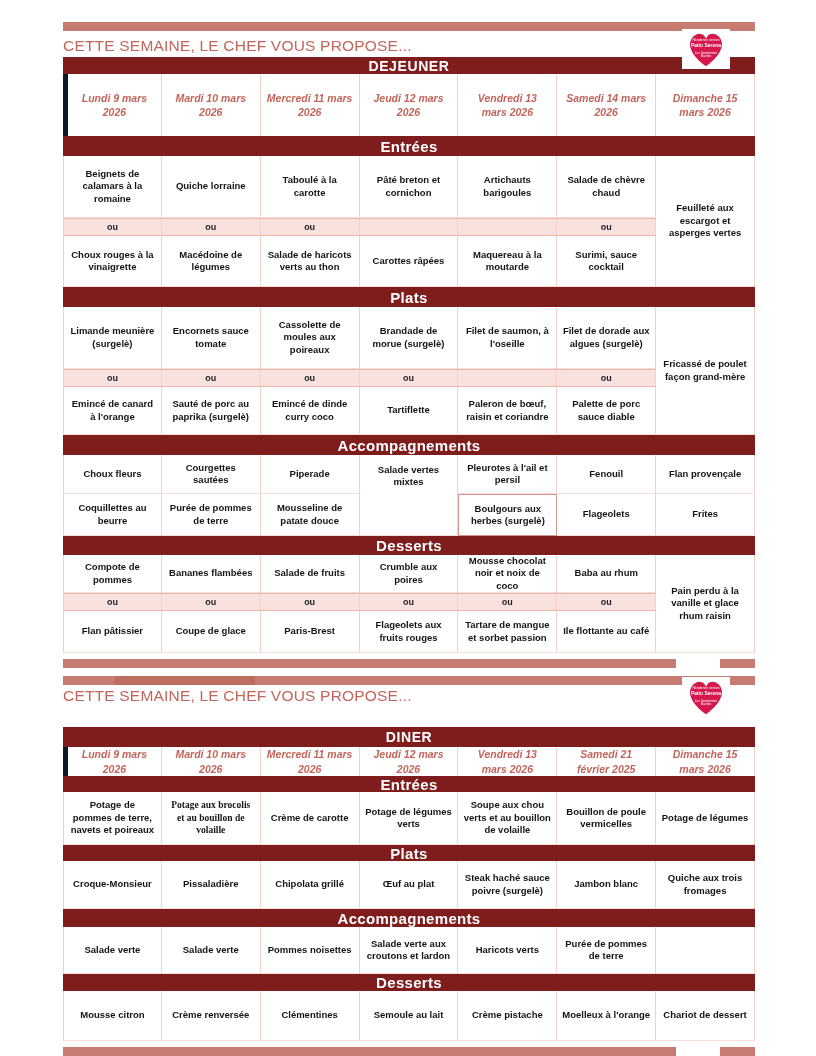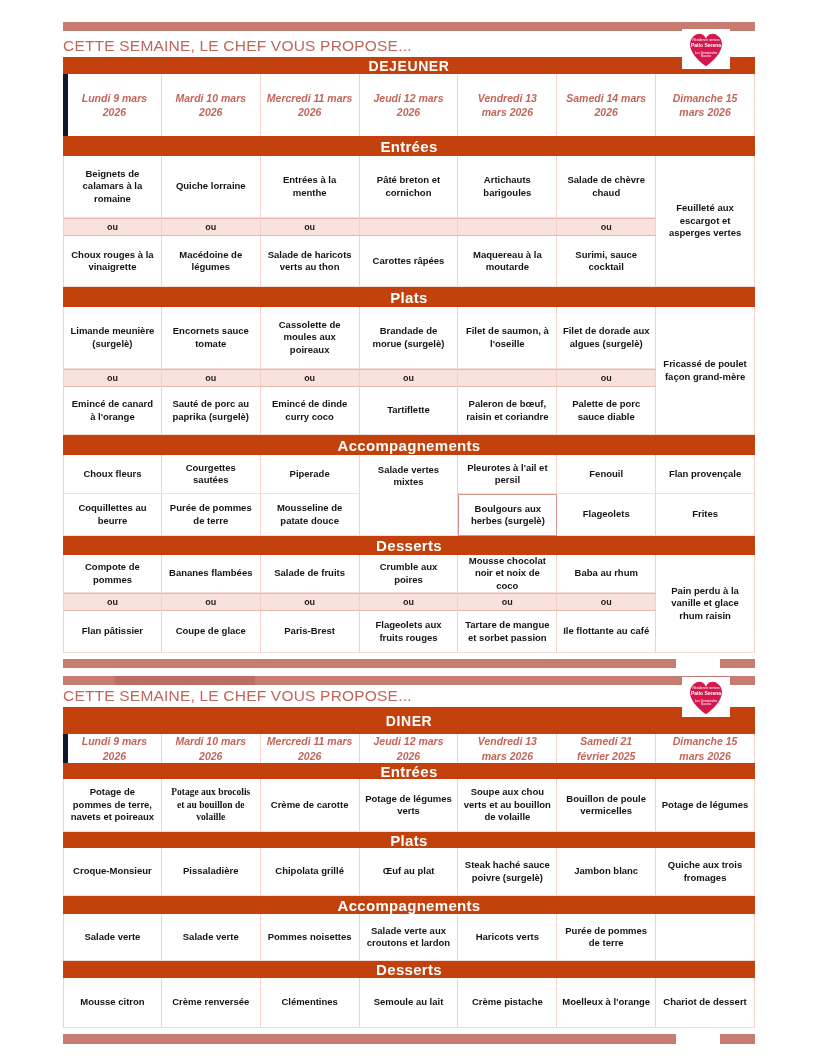--- a/index.html
+++ b/index.html
@@ -20,21 +20,21 @@
   
   .title-row{position:relative;display:flex;align-items:flex-end;}
   .page-title{font-size:15.5px;color:#c2655a;letter-spacing:0.2px;padding-bottom:2px;white-space:nowrap;}
   
   .logo{position:absolute;right:25px;width:48px;height:40px;background:#ffffff;z-index:6;
         display:flex;align-items:center;justify-content:center;}
   .lt{fill:#ffffff;text-anchor:middle;font-family:"Liberation Sans",sans-serif;}
   .lt.sm{font-size:8px;}
   .lt.nm{font-size:12px;font-weight:bold;}
   
-  .band{background:#c2410c;color:#ffffff;font-weight:bold;display:flex;align-items:center;justify-content:center;}
+  .band{background:#7f1d1d;color:#ffffff;font-weight:bold;display:flex;align-items:center;justify-content:center;}
   .band.meal{font-size:14px;letter-spacing:0.6px;}
   .band.sec{font-size:15px;letter-spacing:0.3px;}
   
   .days-grid{display:grid;grid-template-columns:repeat(7,1fr);background:#fff;}
   .day-cell{border-right:1px solid #f3d0ca;display:flex;align-items:center;justify-content:center;
             text-align:center;color:#c2655a;font-weight:bold;font-style:italic;
             font-size:10.5px;line-height:1.35;padding:0 6px;}
   .day-cell.c0{border-left:5px solid #0f172a;}
   
   .menu-grid{display:grid;grid-template-columns:repeat(7,1fr);background:#fff;}
@@ -75,21 +75,21 @@
       <div class="day-cell">Jeudi 12 mars 2026</div>
       <div class="day-cell">Vendredi 13 mars  2026</div>
       <div class="day-cell">Samedi 14 mars 2026</div>
       <div class="day-cell">Dimanche 15 mars 2026</div>
     </div>
   <div>
       <div class="band sec" style="height: 20px;">Entrées</div>
       <div class="menu-grid" style="grid-template-rows: 62px 18px 51px;">
         <div class="cell dish-cell c0" style="grid-area: 1 / 1;">Beignets de calamars à la romaine</div>
         <div class="cell dish-cell" style="grid-area: 1 / 2;">Quiche lorraine</div>
-        <div class="cell dish-cell" style="grid-area: 1 / 3;">Entrées à la menthe</div>
+        <div class="cell dish-cell" style="grid-area: 1 / 3;">Taboulé à la carotte</div>
         <div class="cell dish-cell" style="grid-area: 1 / 4;">Pâté breton et cornichon</div>
         <div class="cell dish-cell" style="grid-area: 1 / 5;">Artichauts barigoules</div>
         <div class="cell dish-cell" style="grid-area: 1 / 6;">Salade de chèvre chaud</div>
         <div class="cell dish-cell" style="grid-area: 1 / 7 / span 3;">Feuilleté aux escargot et asperges vertes</div>
         <div class="cell ou-cell c0" style="grid-area: 2 / 1;">ou</div>
         <div class="cell ou-cell" style="grid-area: 2 / 2;">ou</div>
         <div class="cell ou-cell" style="grid-area: 2 / 3;">ou</div>
         <div class="cell ou-cell" style="grid-area: 2 / 4;"></div>
         <div class="cell ou-cell" style="grid-area: 2 / 5;"></div>
         <div class="cell ou-cell" style="grid-area: 2 / 6;">ou</div>
@@ -178,21 +178,21 @@
       <svg viewBox="0 0 100 92" width="42" height="38">
         <path d="M50 88 C12 60 2 32 20 15 C34 2 50 12 50 24 C50 12 66 2 80 15 C98 32 88 60 50 88 Z" fill="#d6174e"></path>
         <text class="lt sm" x="50" y="26">Résidence seniors</text>
         <text class="lt nm" x="50" y="42">Patio Serena</text>
         <text class="lt sm" x="50" y="57">Les Senioriales</text>
         <text class="lt sm" x="50" y="66">Nantes</text>
       </svg>
     </div>
   </div>
 
-  <div class="band meal" style="height:27px;">DINER</div>
+  <div class="band meal" style="height:20px;margin-top:20px;">DINER</div>
   <div class="days-grid" style="height:29px;">
       <div class="day-cell c0">Lundi 9 mars 2026</div>
       <div class="day-cell">Mardi 10 mars 2026</div>
       <div class="day-cell">Mercredi 11 mars 2026</div>
       <div class="day-cell">Jeudi 12 mars 2026</div>
       <div class="day-cell">Vendredi 13 mars  2026</div>
       <div class="day-cell">Samedi 21 février 2025</div>
       <div class="day-cell">Dimanche 15 mars 2026</div>
     </div>
   <div>

